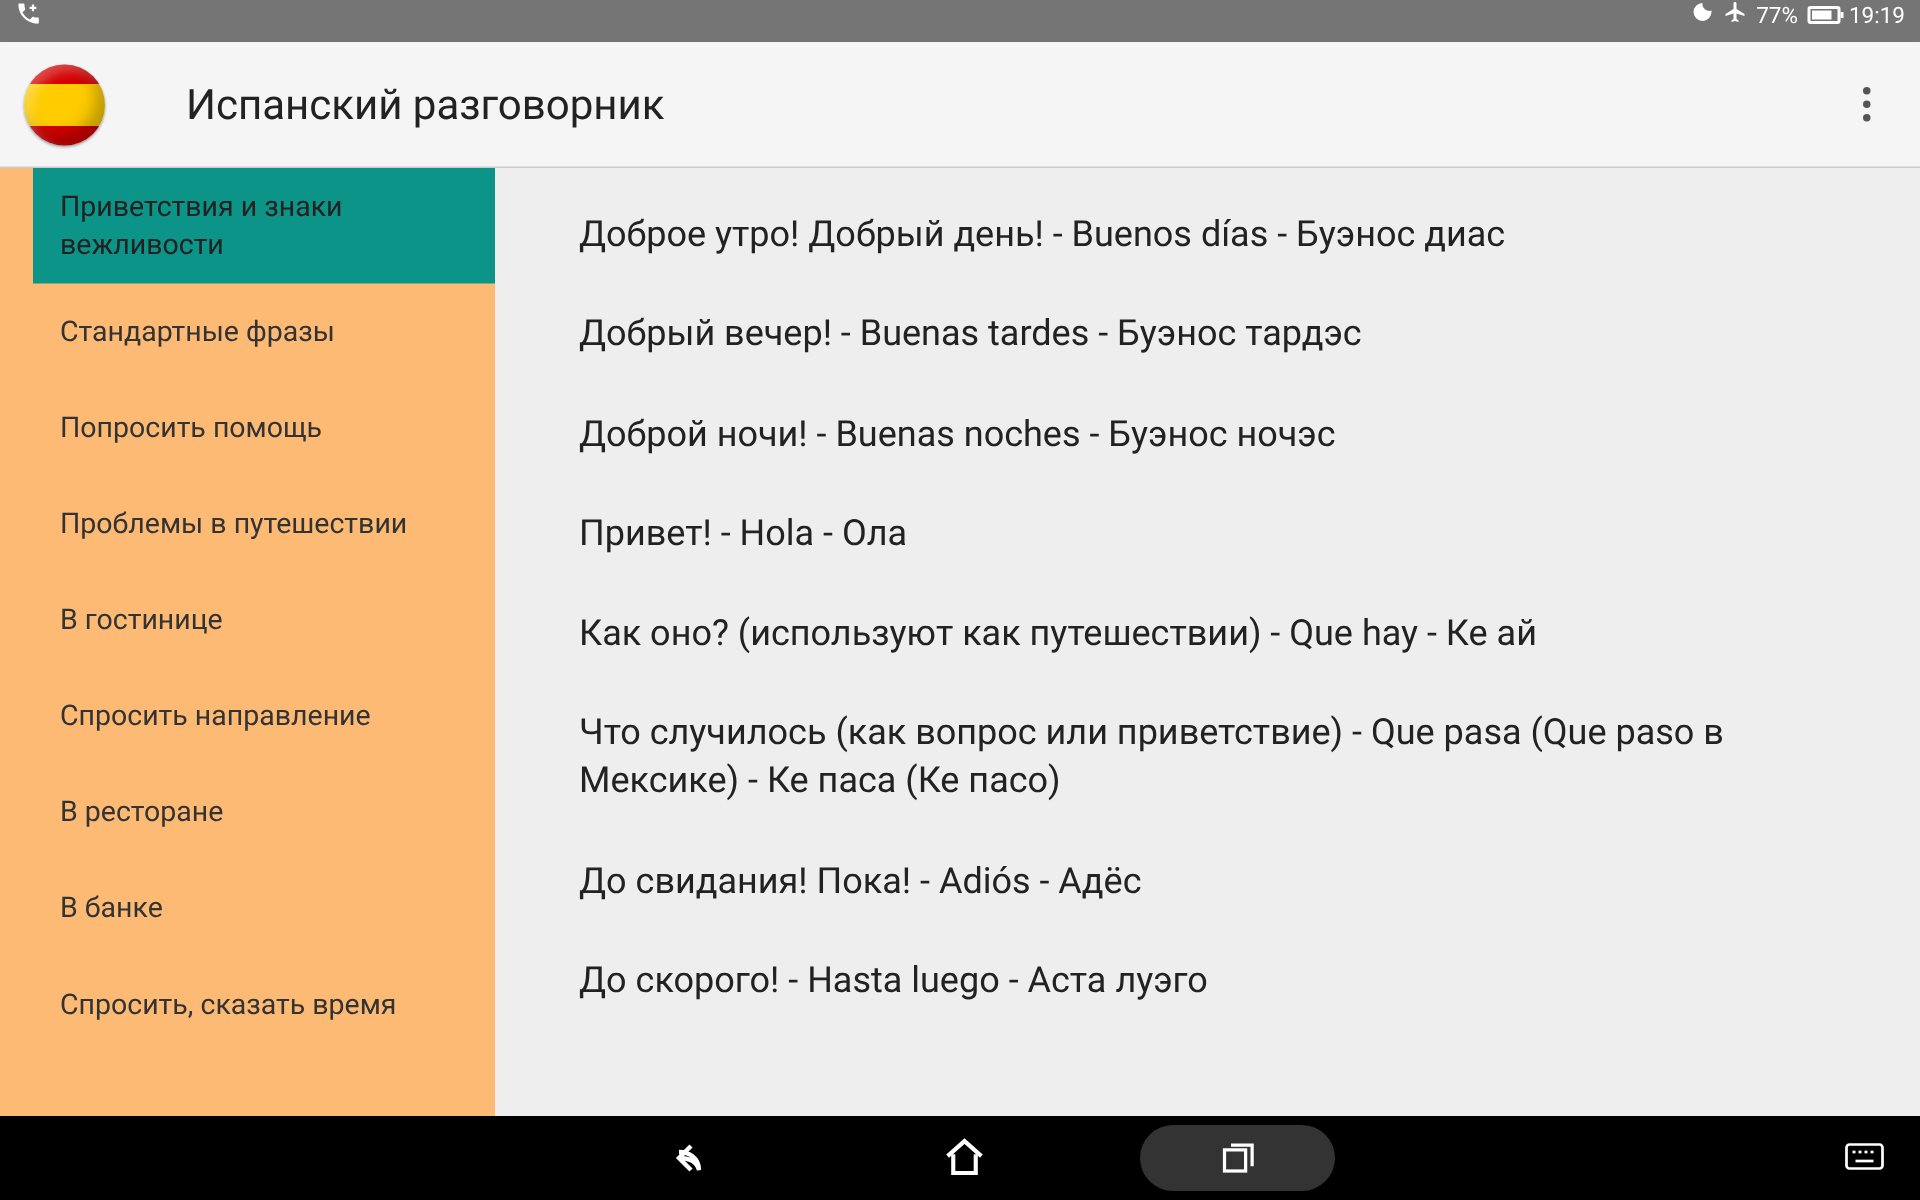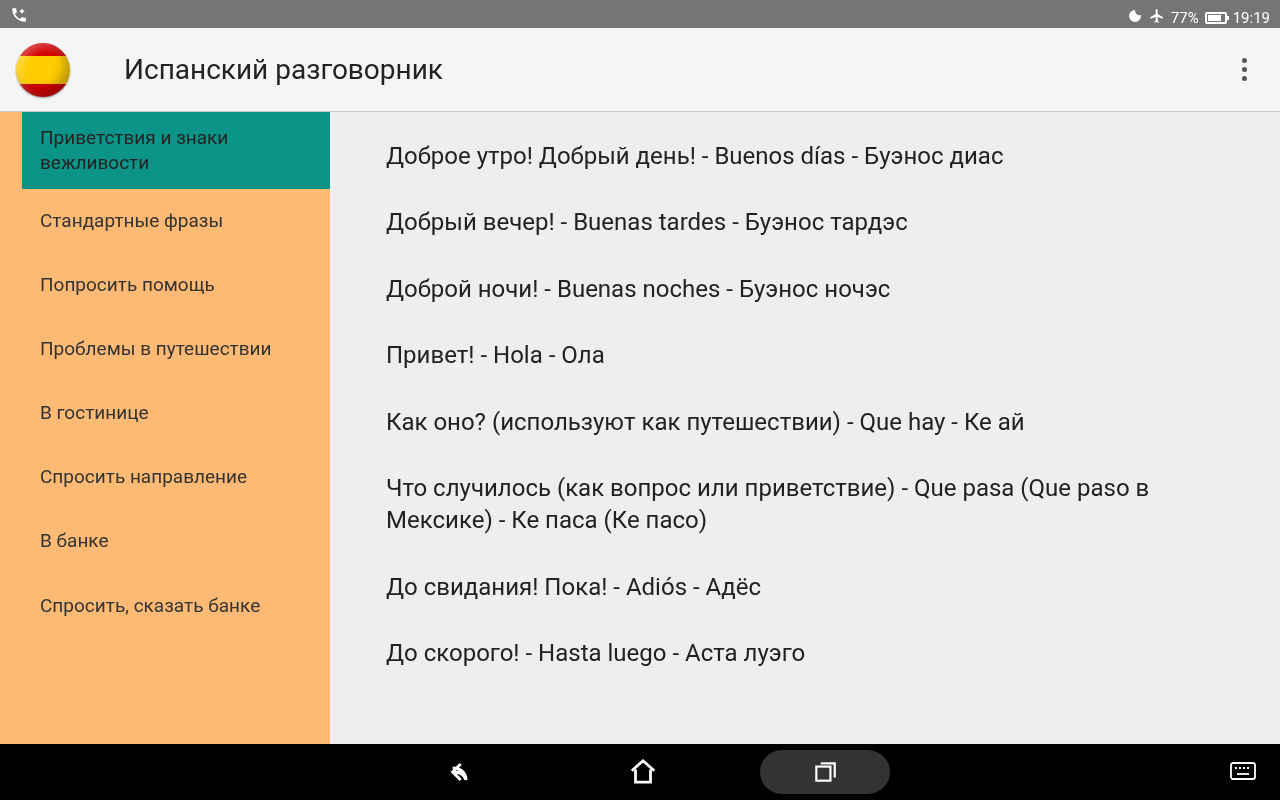--- a/index.html
+++ b/index.html
@@ -2,21 +2,21 @@
 <html><head>
 <meta charset="utf-8">
 <style>
   * { box-sizing: border-box; margin: 0; padding: 0; }
   html, body { width: 1280px; height: 800px; overflow: hidden; font-family: Roboto, Arial, sans-serif; }
   body { background: #eeeeee; display: flex; flex-direction: column; }
 
   
   .status-bar {
     height: 28px; background: #757575; color: #fff;
-    display: flex; align-items: flex-end; justify-content: space-between;
+    display: flex; align-items: flex-start; justify-content: space-between;
     padding: 0 10px; font-size: 15px;
   }
   .status-left, .status-right { display: flex; align-items: center; gap: 8px; }
   .status-right { gap: 6px; }
   .battery {
     width: 22px; height: 12px; border: 2px solid #fff; border-radius: 2px; position: relative;
     display: inline-block;
   }
   .battery::after { content:""; position:absolute; right:-4px; top:2px; width:2px; height:4px; background:#fff; }
   .battery-fill { position:absolute; left:1px; top:1px; bottom:1px; width:75%; background:#fff; }
@@ -137,24 +137,27 @@
     <div class="tab">
         <span>Проблемы в путешествии</span>
       </div>
     <div class="tab">
         <span>В гостинице</span>
       </div>
     <div class="tab">
         <span>Спросить направление</span>
       </div>
     <div class="tab">
+        <span>В ресторане</span>
+      </div>
+    <div class="tab">
         <span>В банке</span>
       </div>
     <div class="tab partial">
-        <span>Спросить, сказать банке</span>
+        <span>Спросить, сказать время</span>
       </div>
   </div>
 
   <div class="content">
     <div class="phrase"><span>Доброе утро! Добрый день! - Buenos días - Буэнос диас</span></div>
     <div class="phrase"><span>Добрый вечер! - Buenas tardes - Буэнос тардэс</span></div>
     <div class="phrase"><span>Доброй ночи! - Buenas noches - Буэнос ночэс</span></div>
     <div class="phrase"><span>Привет! - Hola - Ола</span></div>
     <div class="phrase"><span>Как оно? (используют как путешествии) - Que hay - Ке ай</span></div>
     <div class="phrase"><span>Что случилось (как вопрос или приветствие) - Que pasa (Que paso в Мексике) - Ке паса (Ке пасо)</span></div>

